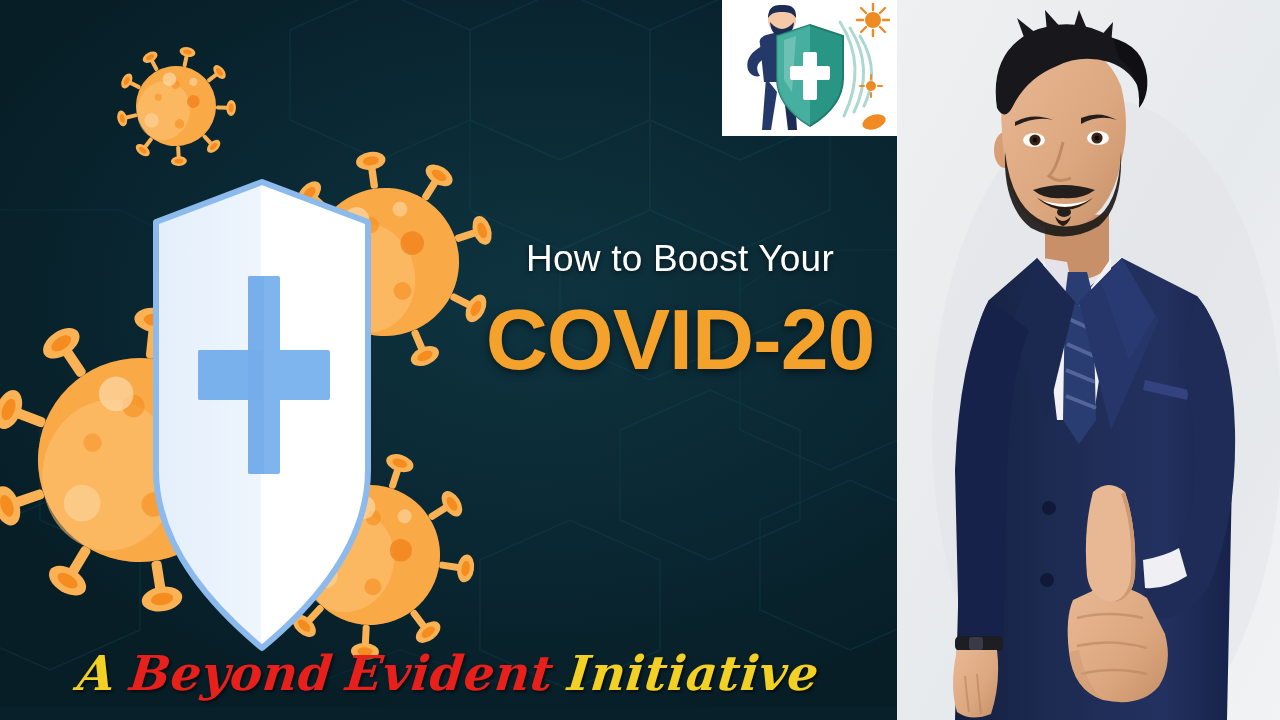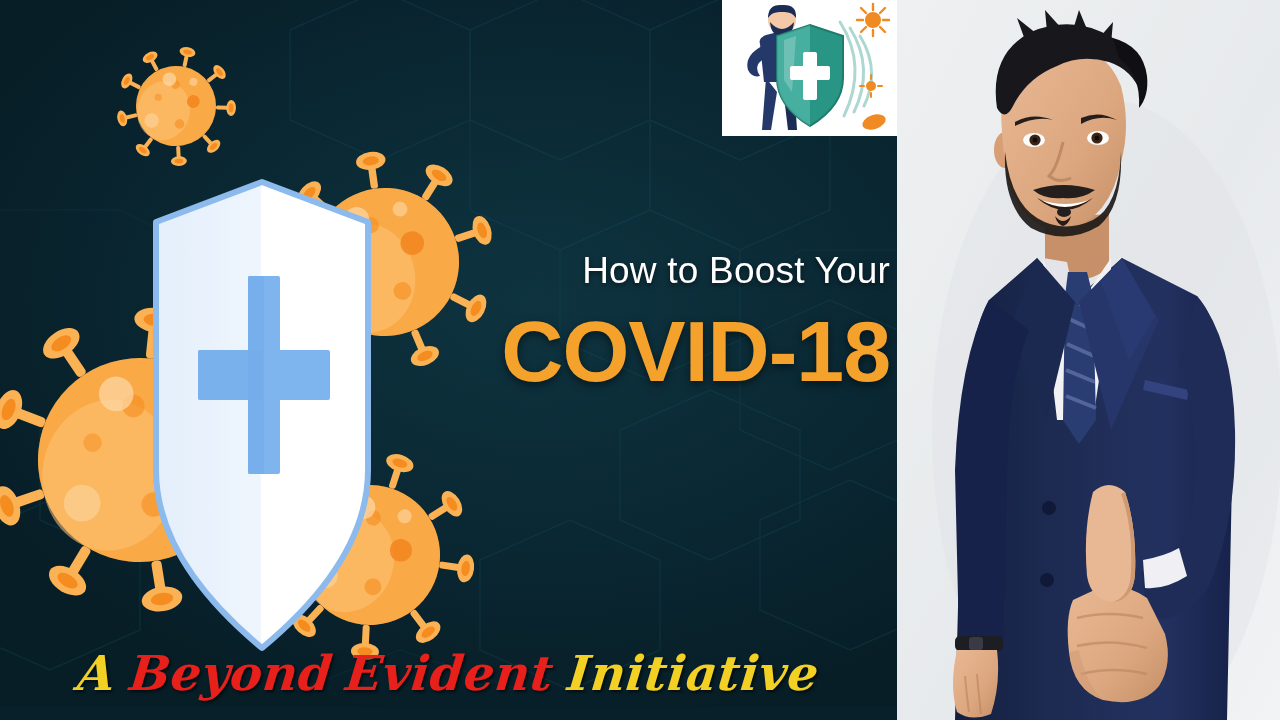--- a/index.html
+++ b/index.html
@@ -37,22 +37,22 @@
   }
 
   
   #logo-box{
     position:absolute;left:722px;top:0;width:177px;height:136px;
     background:#ffffff;overflow:hidden;
   }
 
   
   #headline{
-    position:absolute;left:470px;top:244px;width:420px;
-    text-align:right;
+    position:absolute;left:470px;top:232px;width:420px;
+    text-align:center;
     user-select:none;
   }
   .hl-line{
     color:#ffffff;
     font-size:37px;
     line-height:53px;
     font-weight:400;
     letter-spacing:.2px;
     text-shadow:0 2px 5px rgba(0,0,0,.55);
     white-space:nowrap;
@@ -169,21 +169,21 @@
       <rect x="248" y="276" width="32" height="198" rx="2" fill="#7fb5ef"></rect>
       <rect x="198" y="350" width="132" height="50" rx="2" fill="#7fb5ef"></rect>
       <rect x="248" y="276" width="16" height="198" fill="#6fa9e9" opacity=".5"></rect>
       <rect x="198" y="350" width="64" height="50" fill="#6fa9e9" opacity=".35"></rect>
     </svg>
 
     <div id="bottom-strip"></div>
 
     <div id="headline">
       <div class="hl-line">How to Boost Your</div>
-      <div class="hl-line" id="covid-line">COVID-18</div>
+      <div class="hl-line" id="covid-line">COVID-20</div>
     </div>
 
     <div id="banner">
       <span class="bn-y">A</span>
       <span class="bn-r">Beyond</span>
       <span class="bn-r">Evident</span>
       <span class="bn-y">Initiative</span>
     </div>
   </div>
 

